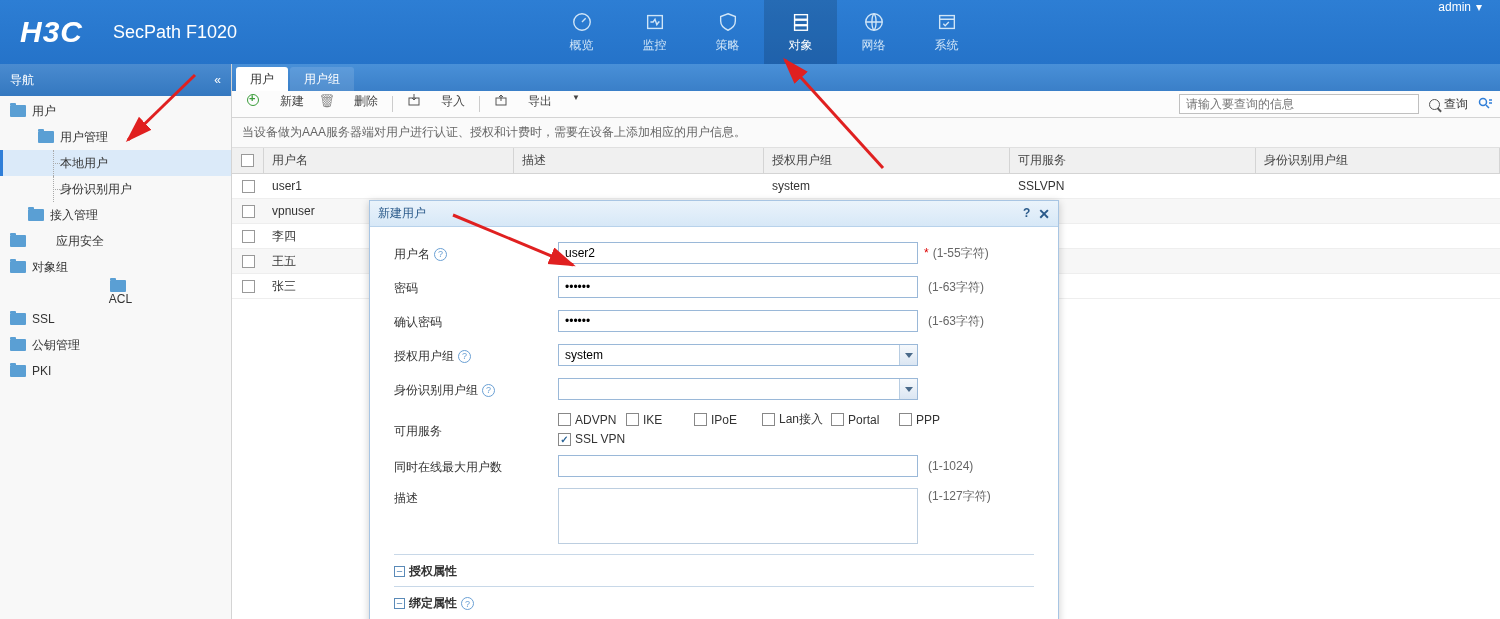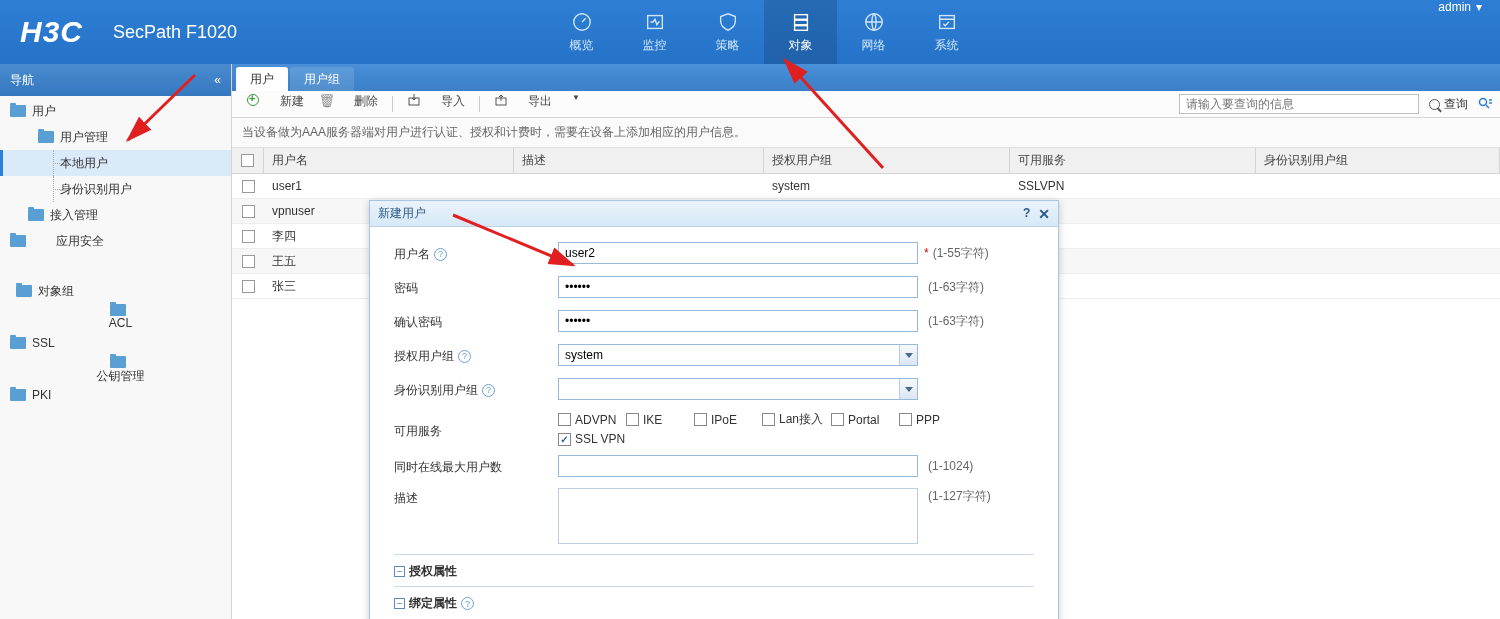--- a/index.html
+++ b/index.html
@@ -199,33 +199,33 @@
     </div>
     <div class="tree-item" style="padding-left:10px;">
       <span class="indent"></span>
       <span class="folder-icon"></span>
       <span>接入管理</span>
     </div>
     <div class="tree-item" style="padding-left:10px;gap:24px;">
       <span class="folder-icon"></span>
       <span>应用安全</span>
     </div>
-    <div class="tree-item" style="padding-left:16px;margin-top:24px;">
+    <div class="tree-item" style="padding-left:10px;">
       <span class="folder-icon"></span>
       <span>对象组</span>
     </div>
     <div class="tree-item" style="padding-left:10px;flex-direction:column;">
       <span class="folder-icon"></span>
       <span>ACL</span>
     </div>
     <div class="tree-item" style="padding-left:10px;">
       <span class="folder-icon"></span>
       <span>SSL</span>
     </div>
-    <div class="tree-item" style="padding-left:10px;flex-direction:column;">
+    <div class="tree-item" style="padding-left:10px;">
       <span class="folder-icon"></span>
       <span>公钥管理</span>
     </div>
     <div class="tree-item" style="padding-left:10px;">
       <span class="folder-icon"></span>
       <span>PKI</span>
     </div>
   </div>
 </div>
 

